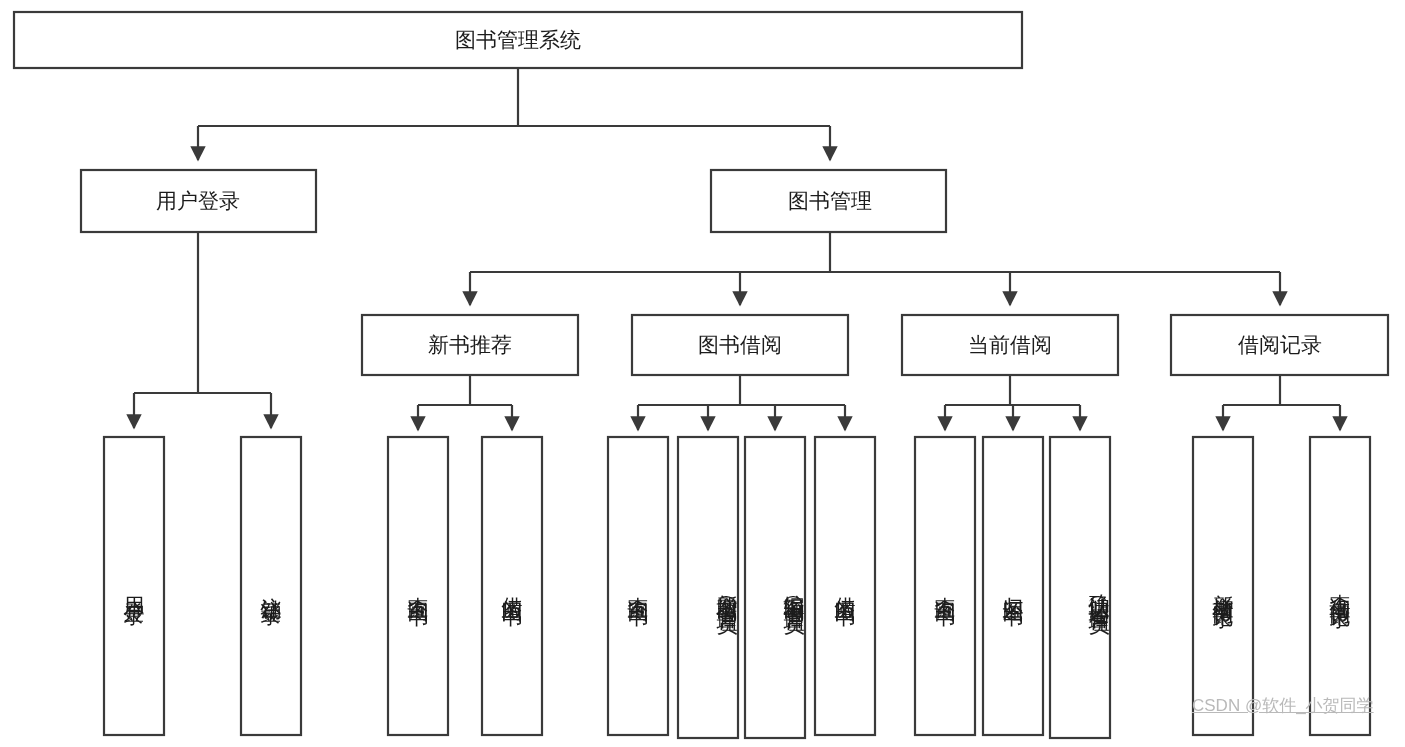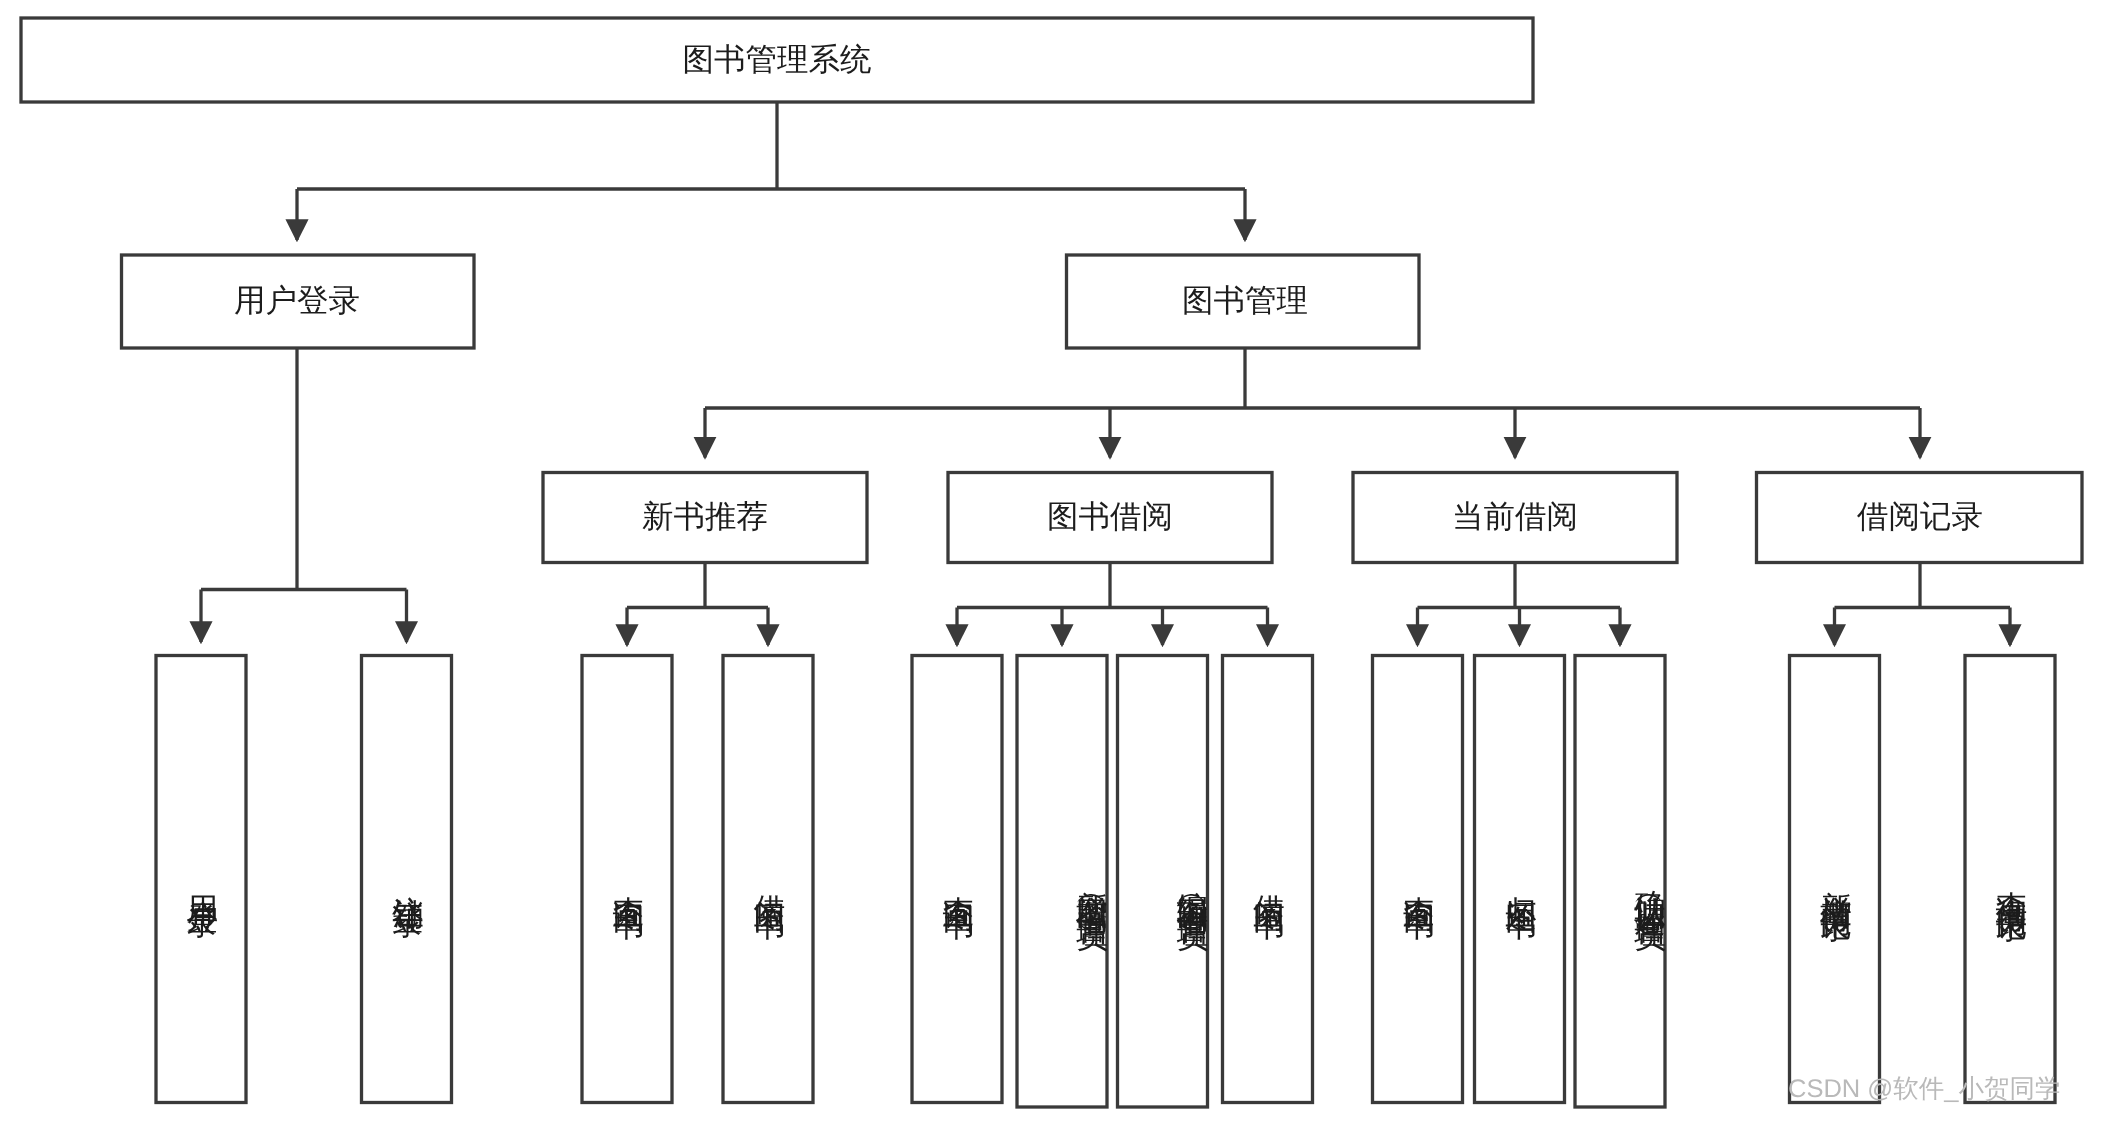--- a/index.html
+++ b/index.html
@@ -199,15 +199,15 @@
   <div class="leaf-label" style="left:745px; top:437px; width:60px; height:301px; align-items:flex-start; padding-top:6px; box-sizing:border-box;">编辑图书（管理员）</div>
   <div class="leaf-label" style="left:815px; top:437px; width:60px; height:298px;">借阅图书</div>
 
   <div class="leaf-label" style="left:915px; top:437px; width:60px; height:298px;">查询图书</div>
   <div class="leaf-label" style="left:983px; top:437px; width:60px; height:298px;">归还图书</div>
   <div class="leaf-label" style="left:1050px; top:437px; width:60px; height:301px; align-items:flex-start; padding-top:6px; box-sizing:border-box;">确认归还（管理员）</div>
 
   <div class="leaf-label" style="left:1193px; top:437px; width:60px; height:298px;">新增借阅记录</div>
   <div class="leaf-label" style="left:1310px; top:437px; width:60px; height:298px;">查询借阅记录</div>
 
-  <div class="watermark" style="left:1192px; top:714px;">CSDN @软件_小贺同学</div>
+  <div class="watermark" style="left:1192px; top:694px;text-decoration:underline;">CSDN @软件_小贺同学</div>
 
 </div>
 
 </body></html>

